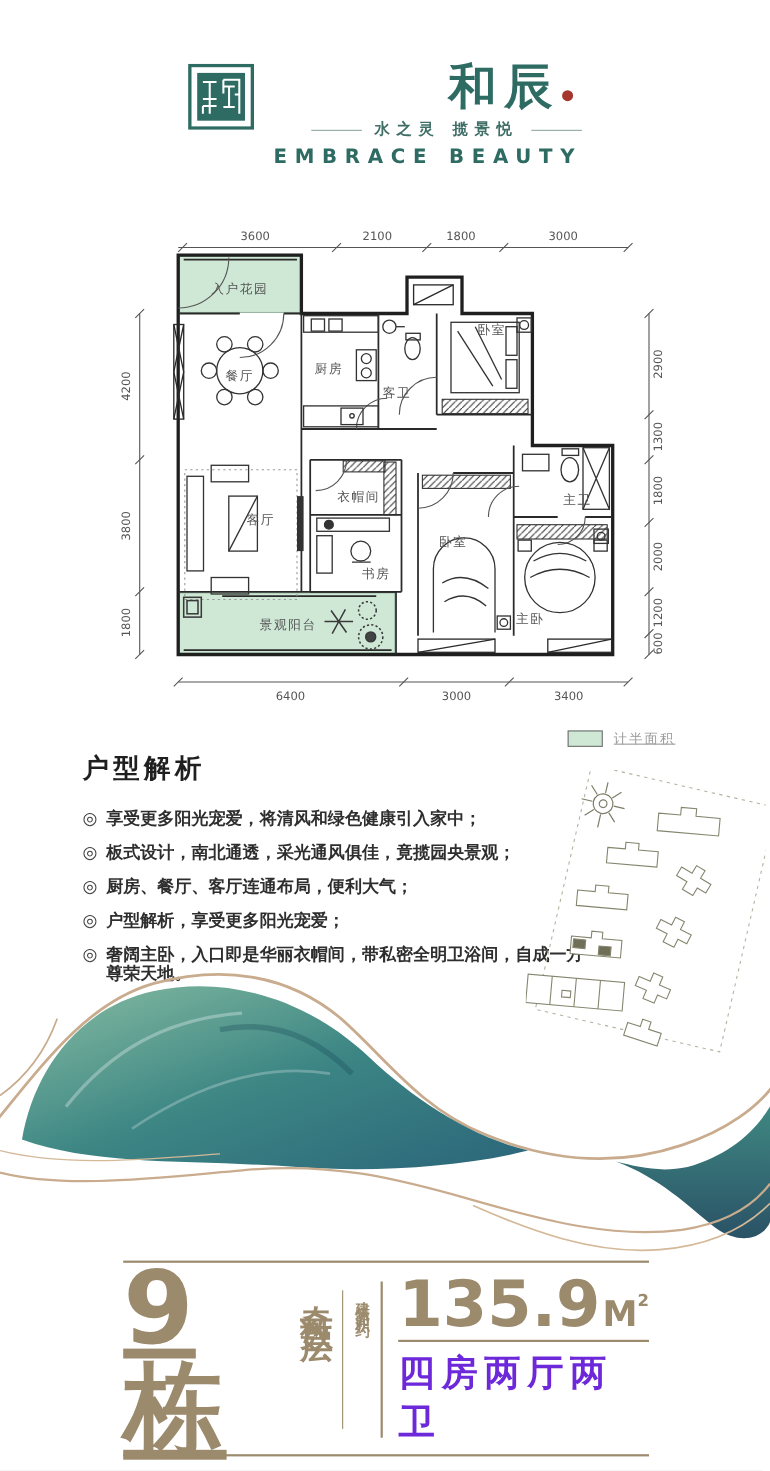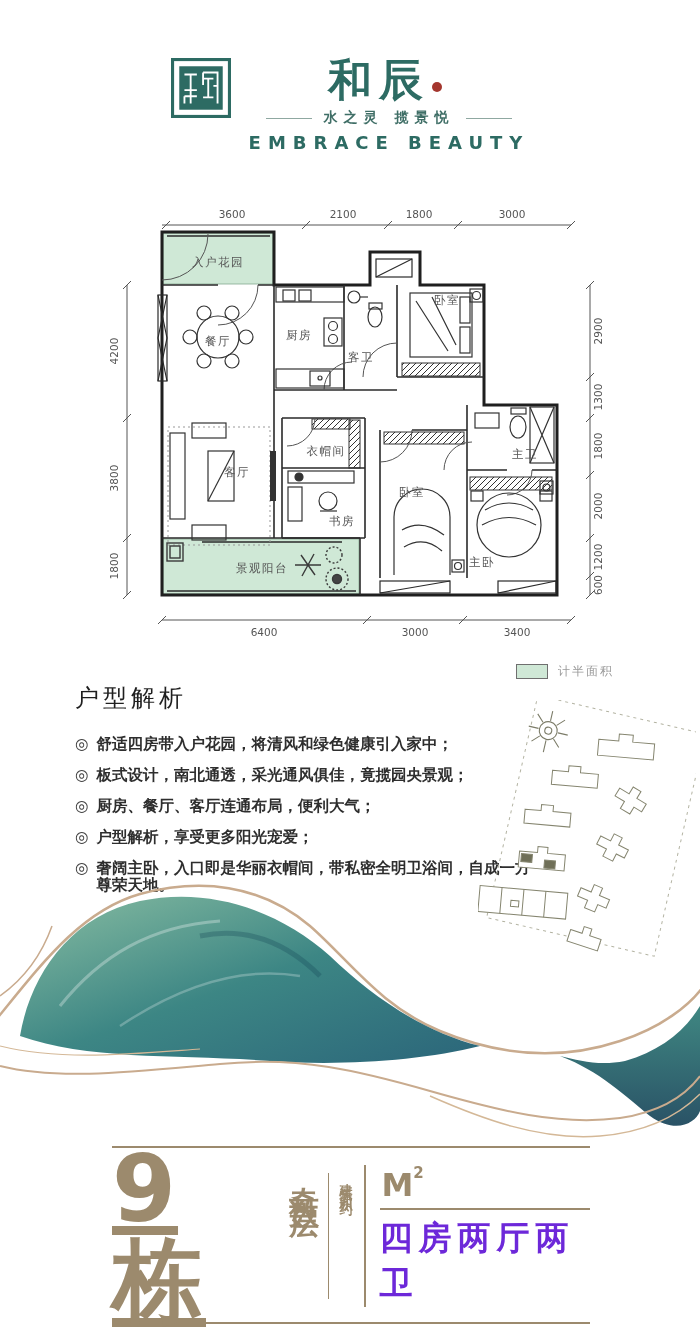--- a/index.html
+++ b/index.html
@@ -2,42 +2,42 @@
 <html><head>
 <meta charset="utf-8">
 <style>
   html,body{margin:0;padding:0;background:#e8e8e8;}
   .page{position:relative;width:700px;height:1337px;margin:0 auto;background:#ffffff;overflow:hidden;
         font-family:"DejaVu Sans","Liberation Sans",sans-serif;}
 
   
   .header{position:absolute;top:58px;left:0;width:100%;display:flex;justify-content:center;align-items:flex-start;gap:18px;}
   .seal{width:60px;height:60px;flex:0 0 auto;}
-  .brand-col{display:flex;flex-direction:column;align-items:center;}
+  .brand-col{display:flex;flex-direction:column;align-items:flex-end;}
   .brand-title{display:flex;align-items:center;font-size:44px;font-weight:700;color:#2d6b63;letter-spacing:7px;line-height:1.0;}
   .brand-dot{width:10px;height:10px;border-radius:50%;background:#a4362e;margin:14px 8px 0 2px;flex:0 0 auto;}
   .brand-sub{display:flex;align-items:center;gap:12px;margin-top:7px;}
   .brand-sub-text{font-size:14px;font-weight:700;color:#3f6e66;letter-spacing:6px;}
   .sub-line{width:46px;height:1px;background:#8fa8a1;}
   .brand-en{margin-top:5px;font-size:18px;font-weight:700;color:#2d6b63;letter-spacing:7px;}
 
   
   .floorplan{position:absolute;left:0;top:185px;width:700px;height:470px;padding-left:12px;}
   .floorplan svg{display:block;}
   .dim{font-size:10.5px;fill:#555;}
   .rl{font-size:11.5px;fill:#555;letter-spacing:1.5px;text-anchor:middle;}
 
   
   .legend{position:absolute;left:516px;top:663px;display:flex;align-items:center;gap:10px;}
   .legend-swatch{width:30px;height:13px;background:#cfe8d6;border:1.5px solid #6f6f6f;}
-  .legend-label{font-size:12px;color:#9a9a9a;letter-spacing:2px;}
+  .legend-label{font-size:12px;color:#9a9a9a;letter-spacing:2px;text-decoration:underline;}
 
   
   .analysis{position:absolute;left:75px;top:682px;width:470px;}
-  .analysis-title{font-size:24px;font-weight:400;color:#1f1f1f;letter-spacing:4px;}
+  .analysis-title{font-size:24px;font-weight:700;color:#1f1f1f;letter-spacing:4px;}
   .analysis-list{list-style:none;margin:22px 0 0 0;padding:0;}
   .analysis-list li{display:flex;gap:8px;margin-bottom:14px;font-size:15.5px;font-weight:600;color:#2e2e2e;line-height:1.1;}
   .bullet-mark{color:#444;flex:0 0 auto;}
 
   
   .siteplan{position:absolute;left:478px;top:700px;width:218px;height:268px;}
 
   
   .watercolor{position:absolute;left:0;top:856px;width:700px;height:292px;}
 
@@ -283,21 +283,21 @@
   <div class="legend">
     <span class="legend-swatch"></span>
     <span class="legend-label">计半面积</span>
   </div>
 
   <div class="analysis">
     <div class="analysis-title">户型解析</div>
     <ul class="analysis-list">
       <li>
         <span class="bullet-mark">◎</span>
-        <span>舒适四房带入户花园，将清风和绿色健康引入家中；</span>
+        <span>享受更多阳光宠爱，将清风和绿色健康引入家中；</span>
       </li>
       <li>
         <span class="bullet-mark">◎</span>
         <span>板式设计，南北通透，采光通风俱佳，竟揽园央景观；</span>
       </li>
       <li>
         <span class="bullet-mark">◎</span>
         <span>厨房、餐厅、客厅连通布局，便利大气；</span>
       </li>
       <li>
@@ -365,20 +365,21 @@
   <div class="footer">
     <div class="rule"></div>
     <div class="footer-row">
       <div class="building-number">9栋</div>
       <div class="floor-type">奇数层</div>
       <div class="vsep1"></div>
       <div class="area-approx">建筑面积约</div>
       <div class="vsep2"></div>
       <div class="area-block">
         <div class="area-top">
+          <span class="area-value">135.9</span>
           <span class="area-unit">M</span>
           <span class="area-sup">2</span>
         </div>
         <div class="area-divider"></div>
         <div class="area-layout">四房两厅两卫</div>
       </div>
     </div>
     <div class="rule bottom"></div>
   </div>
 

